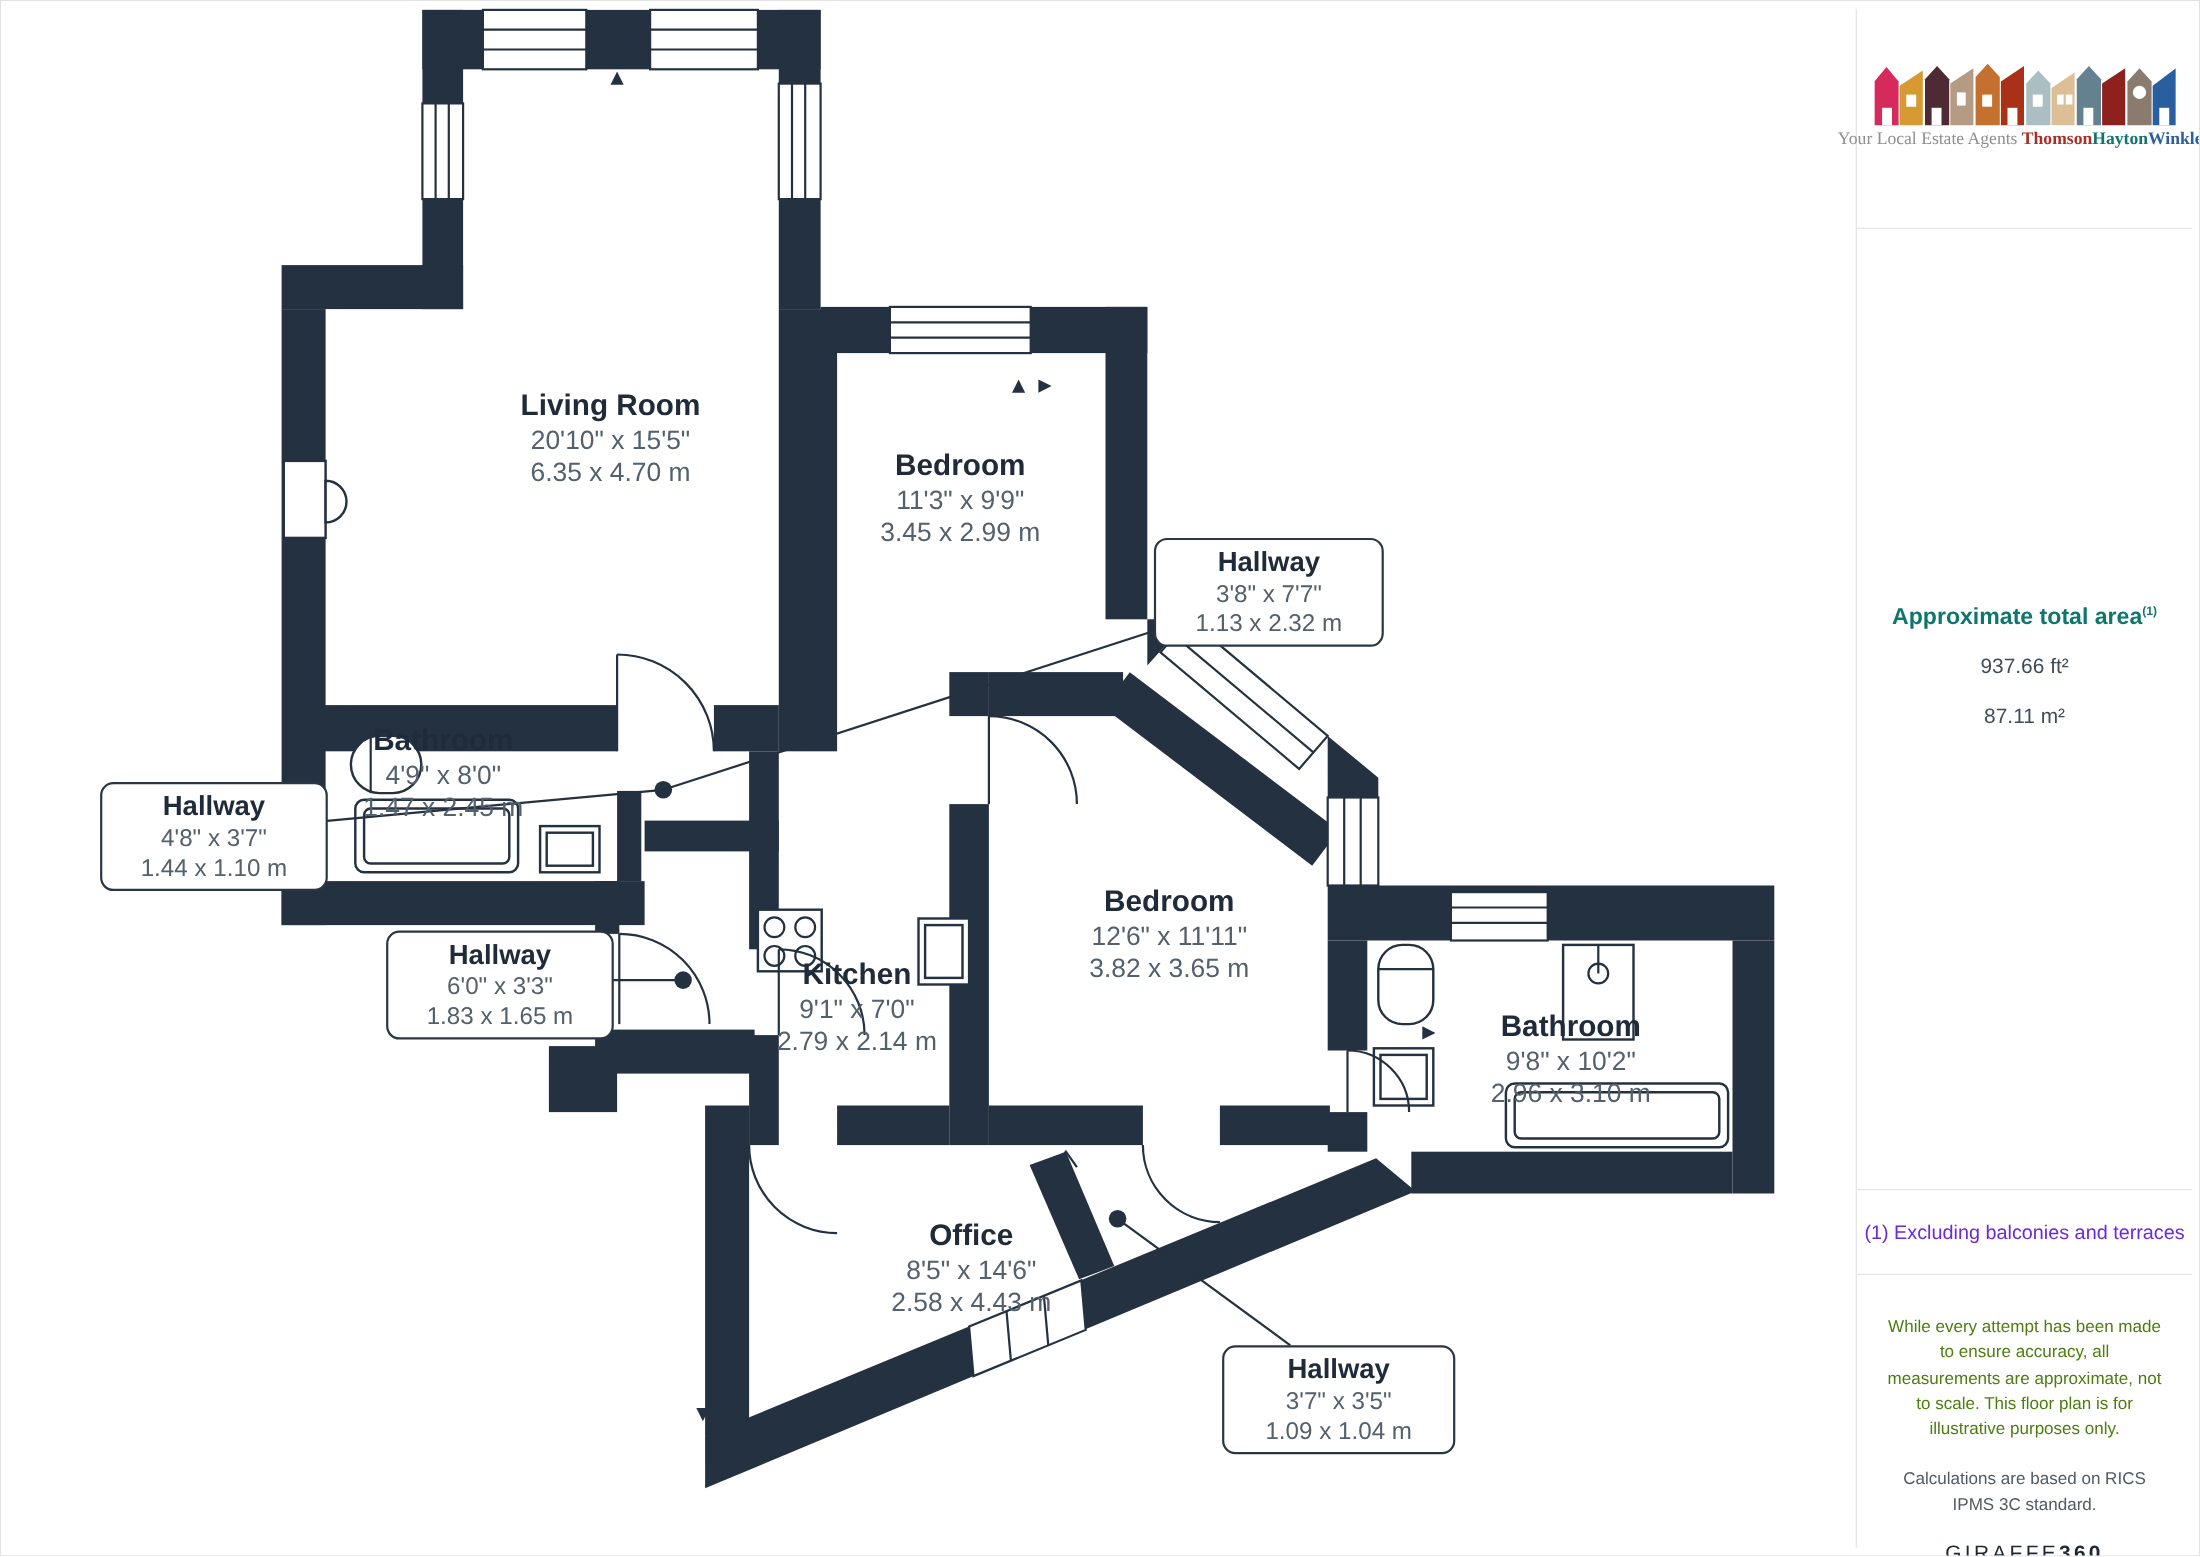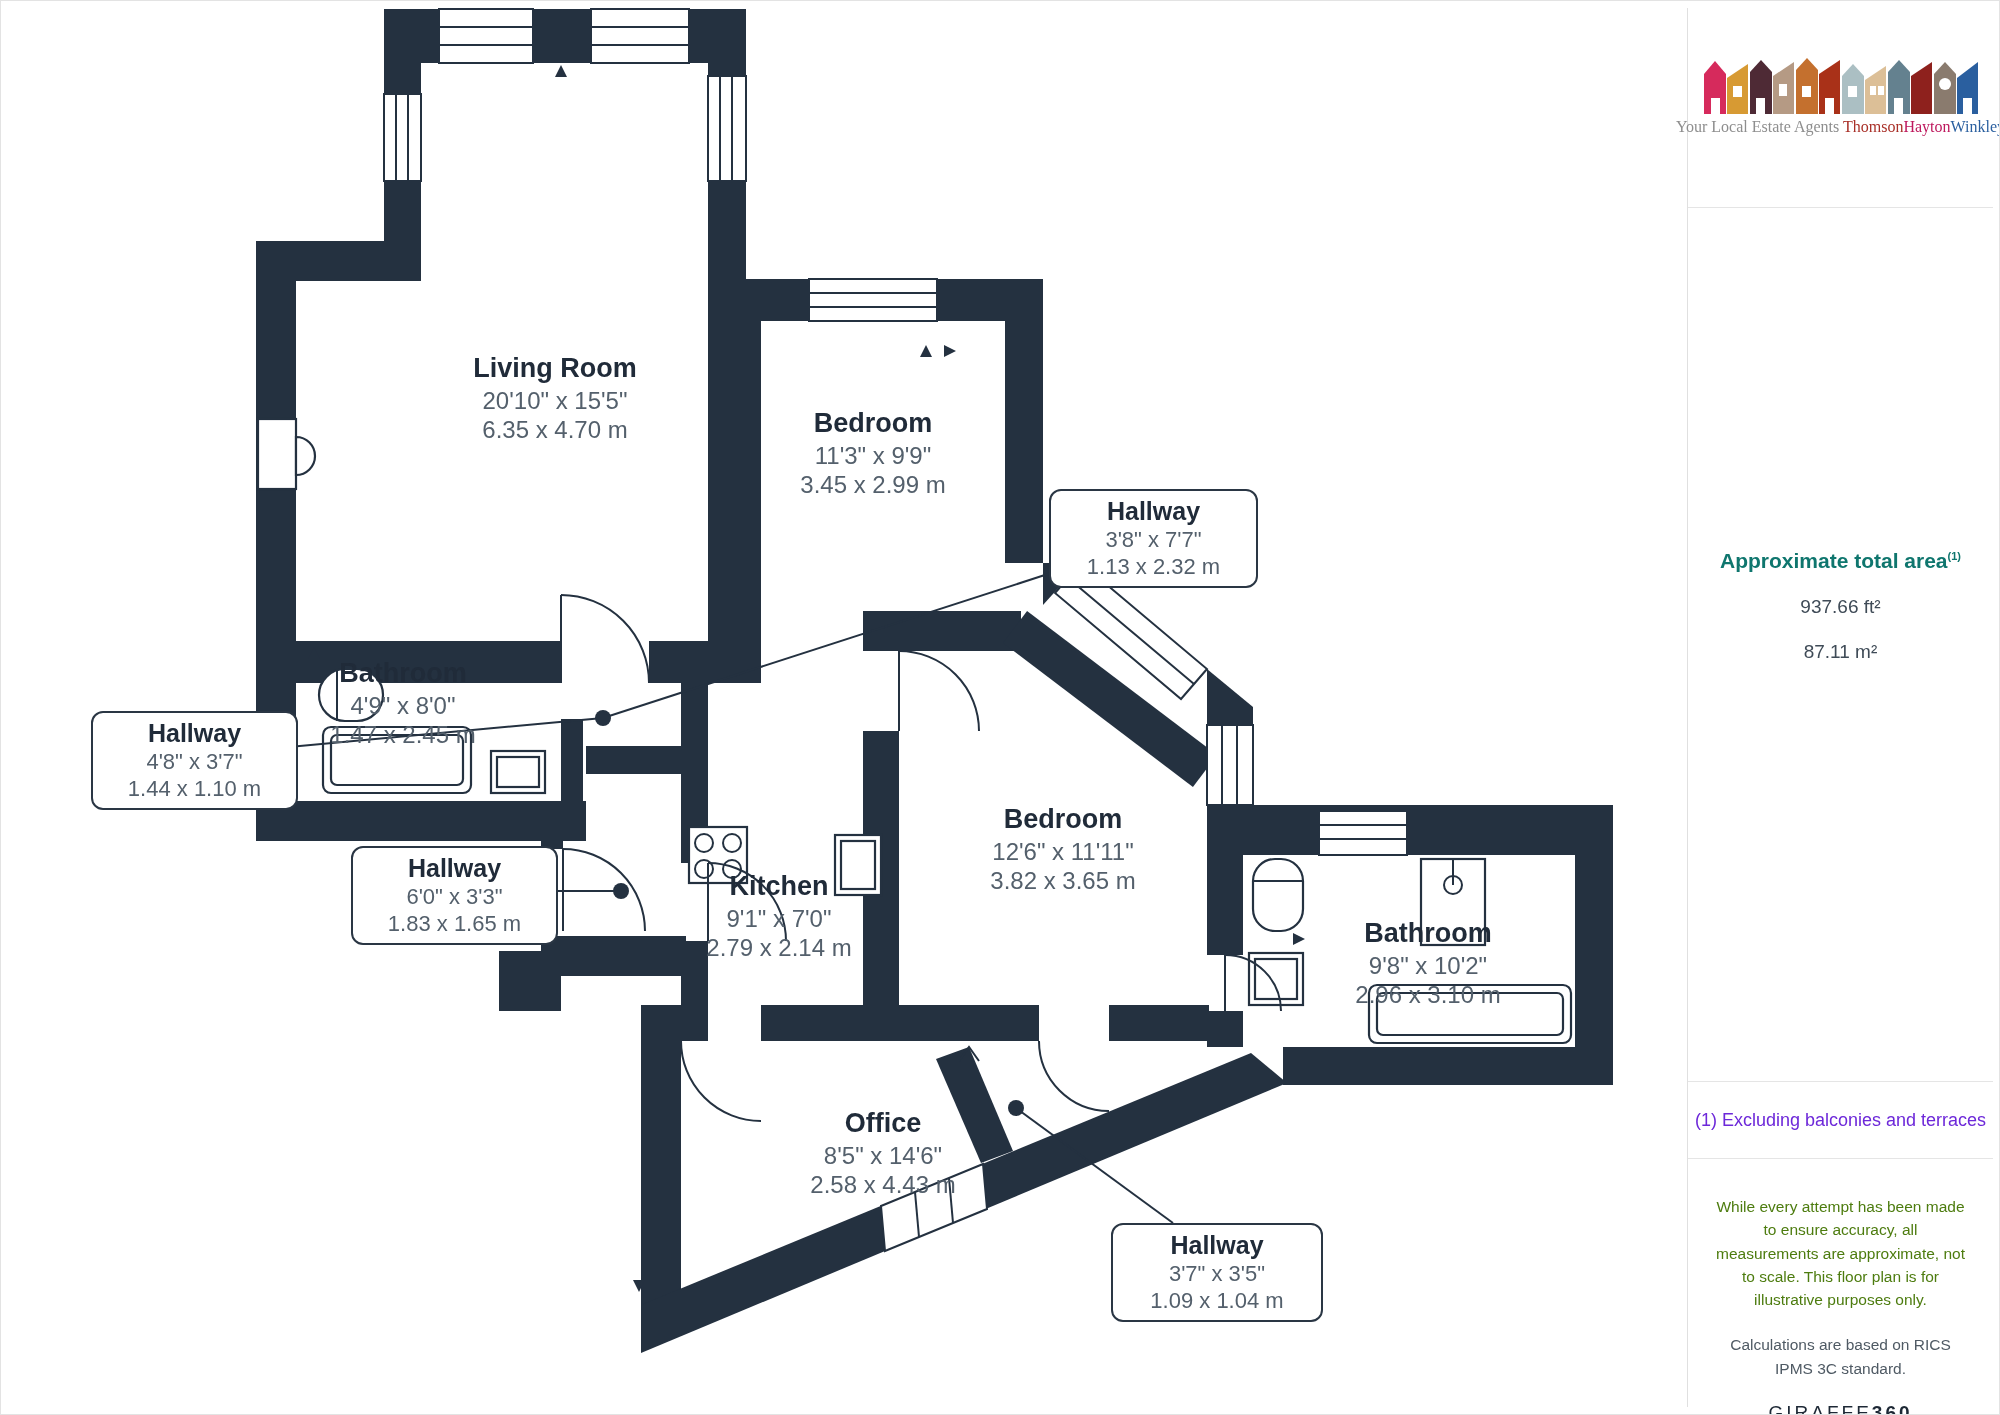--- a/index.html
+++ b/index.html
@@ -20,23 +20,23 @@
   .room-dim{font-size:24px;color:#54606c;line-height:1.22;}
   .callout{position:absolute;background:#fff;border:2px solid #2a3644;border-radius:12px;
            padding:5px 24px;text-align:center;white-space:nowrap;}
   .callout .room-name{font-size:25px;}
   .callout .room-dim{font-size:22px;}
   .sidebar{position:absolute;left:1686px;top:7px;width:305px;height:1399px;border-left:1px solid #e0e0e0;
            display:flex;flex-direction:column;background:#fff;}
   .logo-section{height:200px;border-bottom:1px solid #e5e5e5;display:flex;flex-direction:column;
                 align-items:center;justify-content:flex-start;padding-top:48px;box-sizing:border-box;}
   .logo-tagline{font-family:"Liberation Serif",serif;font-size:16px;color:#8e8e8e;margin-top:4px;white-space:nowrap;}
-  .logo-tagline b{font-weight:400;}
+  .logo-tagline b{font-weight:700;}
   .thomson{color:#a93028;}
-  .hayton{color:#be185d;text-align:right;}
+  .hayton{color:#0f766e;text-align:right;}
   .winkley{color:#2a5f9f;}
   .area-section{flex:1;display:flex;flex-direction:column;align-items:center;justify-content:center;}
   .area-block{text-align:center;margin-top:-110px;}
   .area-title{font-size:21px;font-weight:700;color:#0f766e;margin-top:32px;}
   .area-title sup{font-size:11px;}
   .area-val{font-size:19px;color:#3f4b57;margin-top:23px;}
   .footnote-section{height:78px;border-top:1px solid #e5e5e5;border-bottom:1px solid #e5e5e5;
                     display:flex;align-items:center;justify-content:center;box-sizing:border-box;}
   .footnote-text{font-size:18px;color:#6d28d9;}
   .disclaimer-section{height:248px;box-sizing:border-box;padding:36px 24px 0 24px;text-align:center;}

